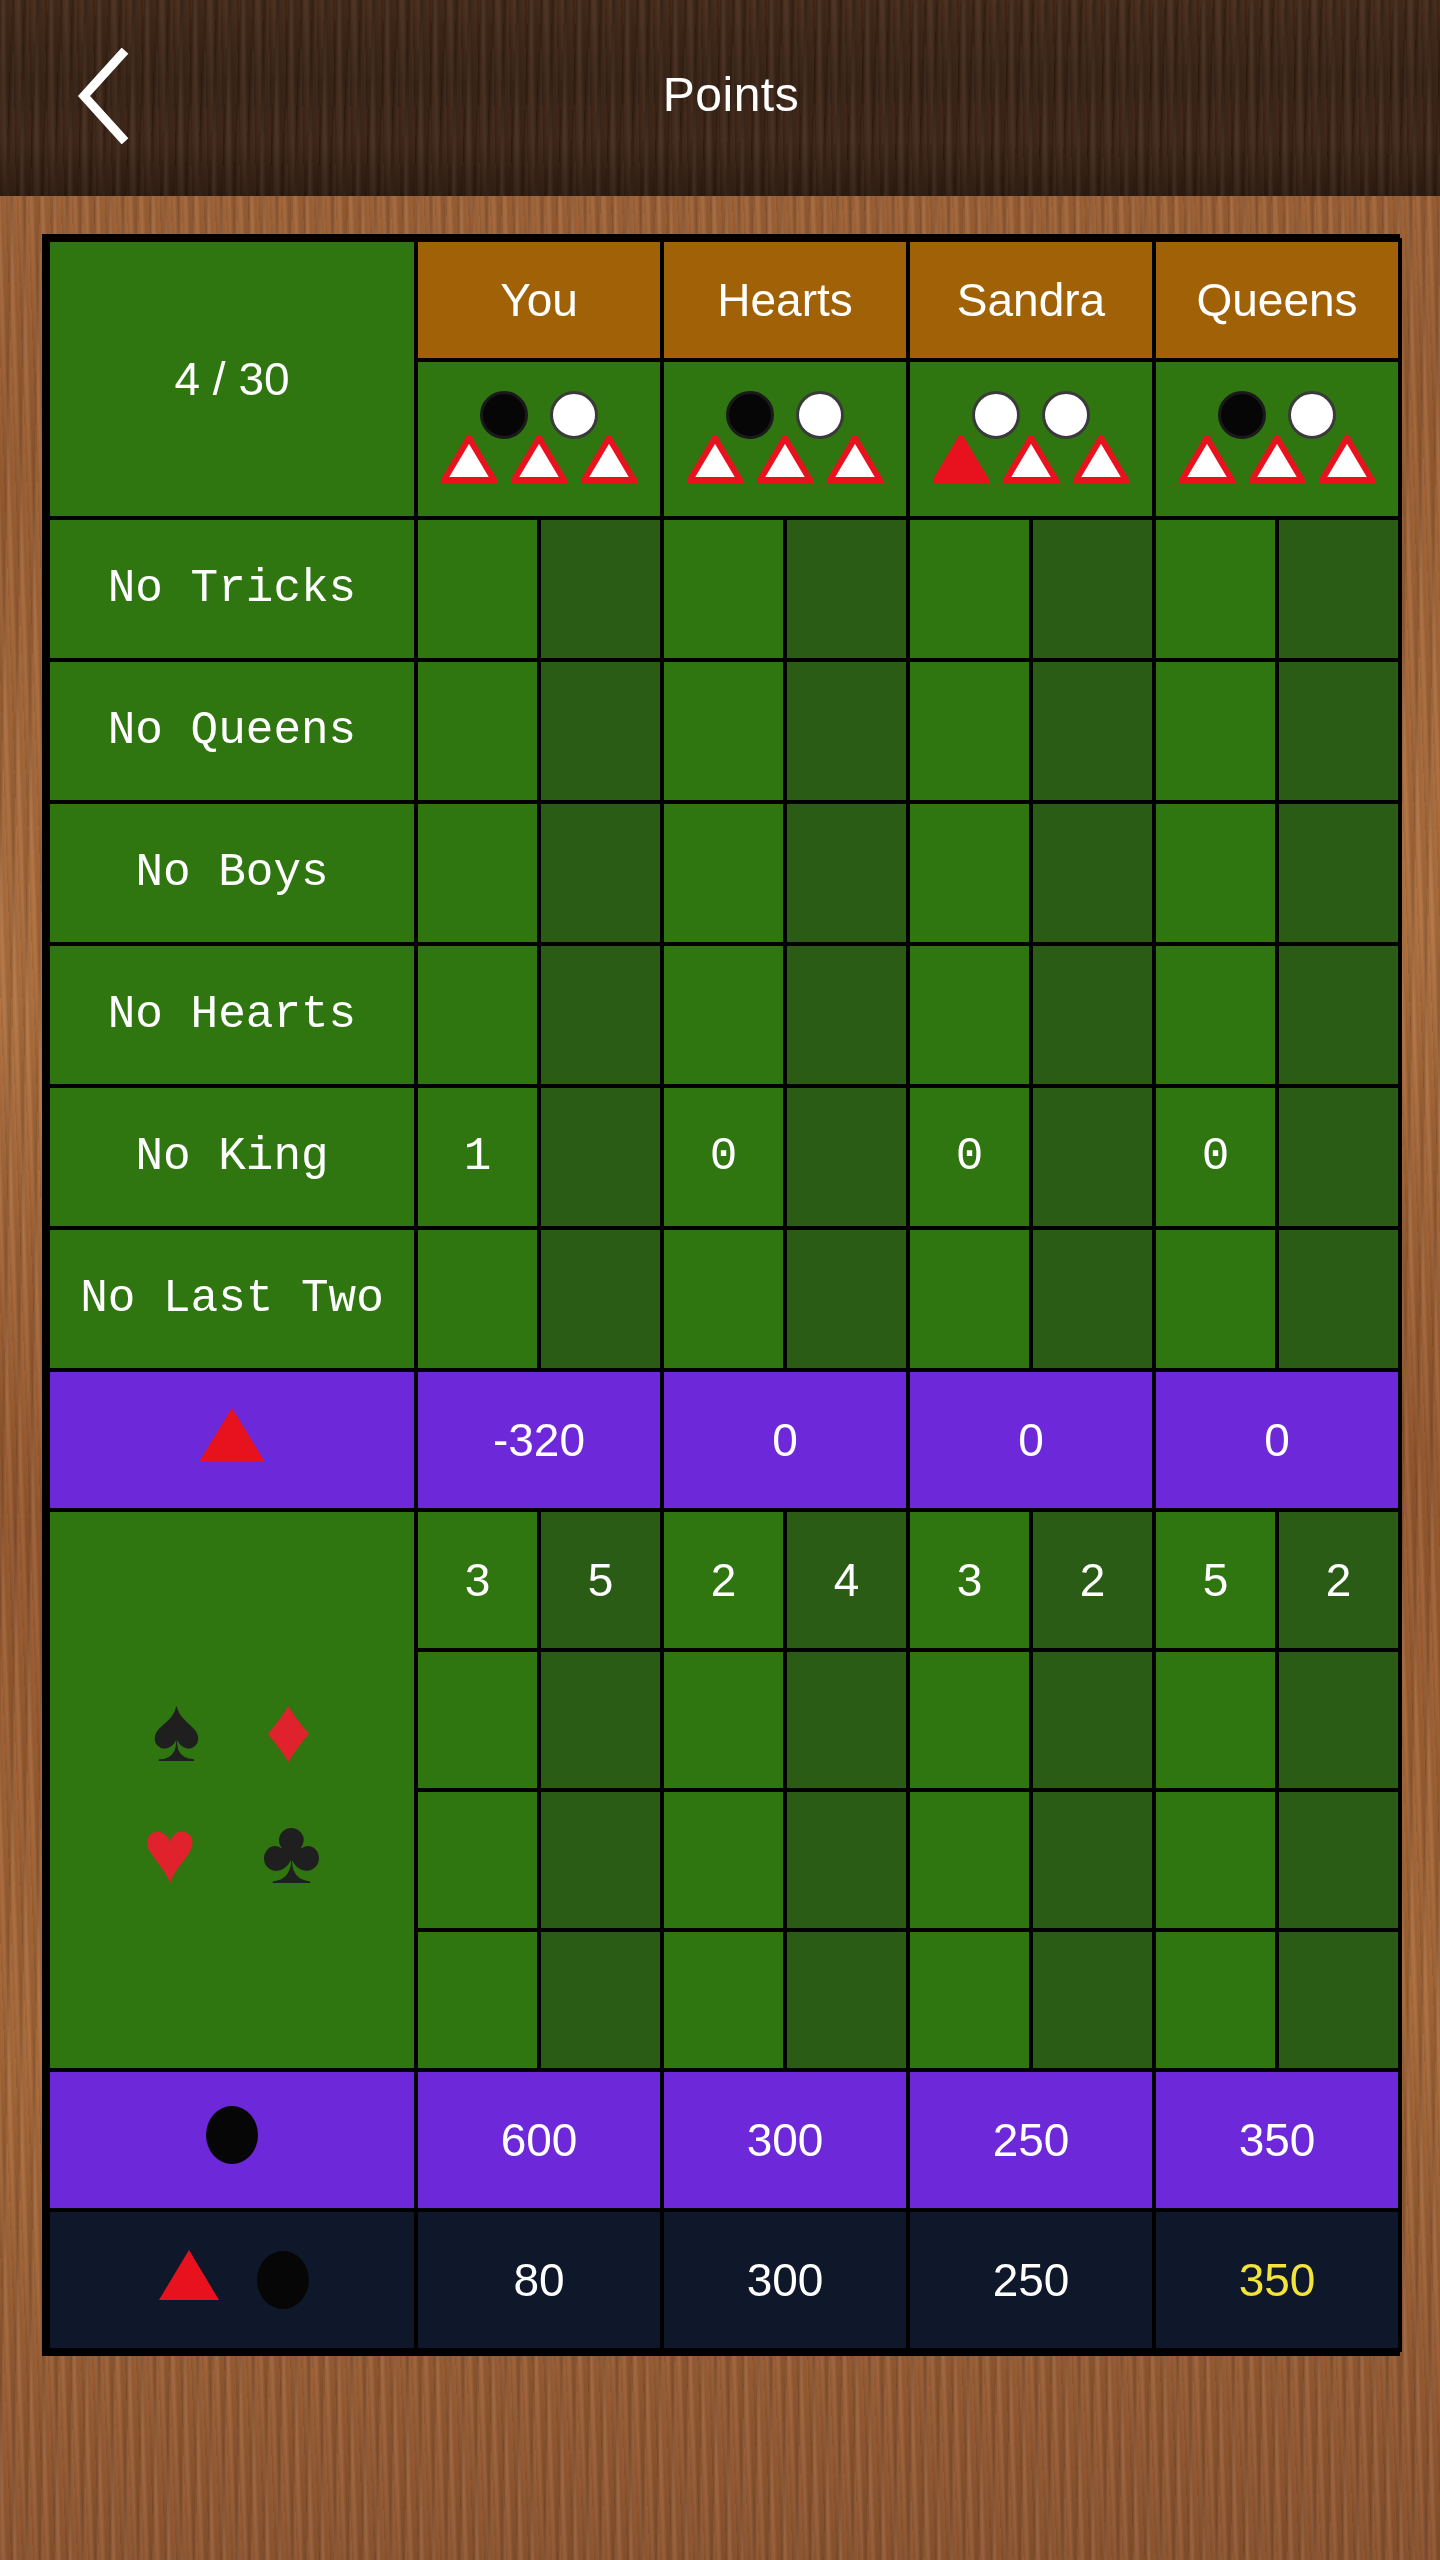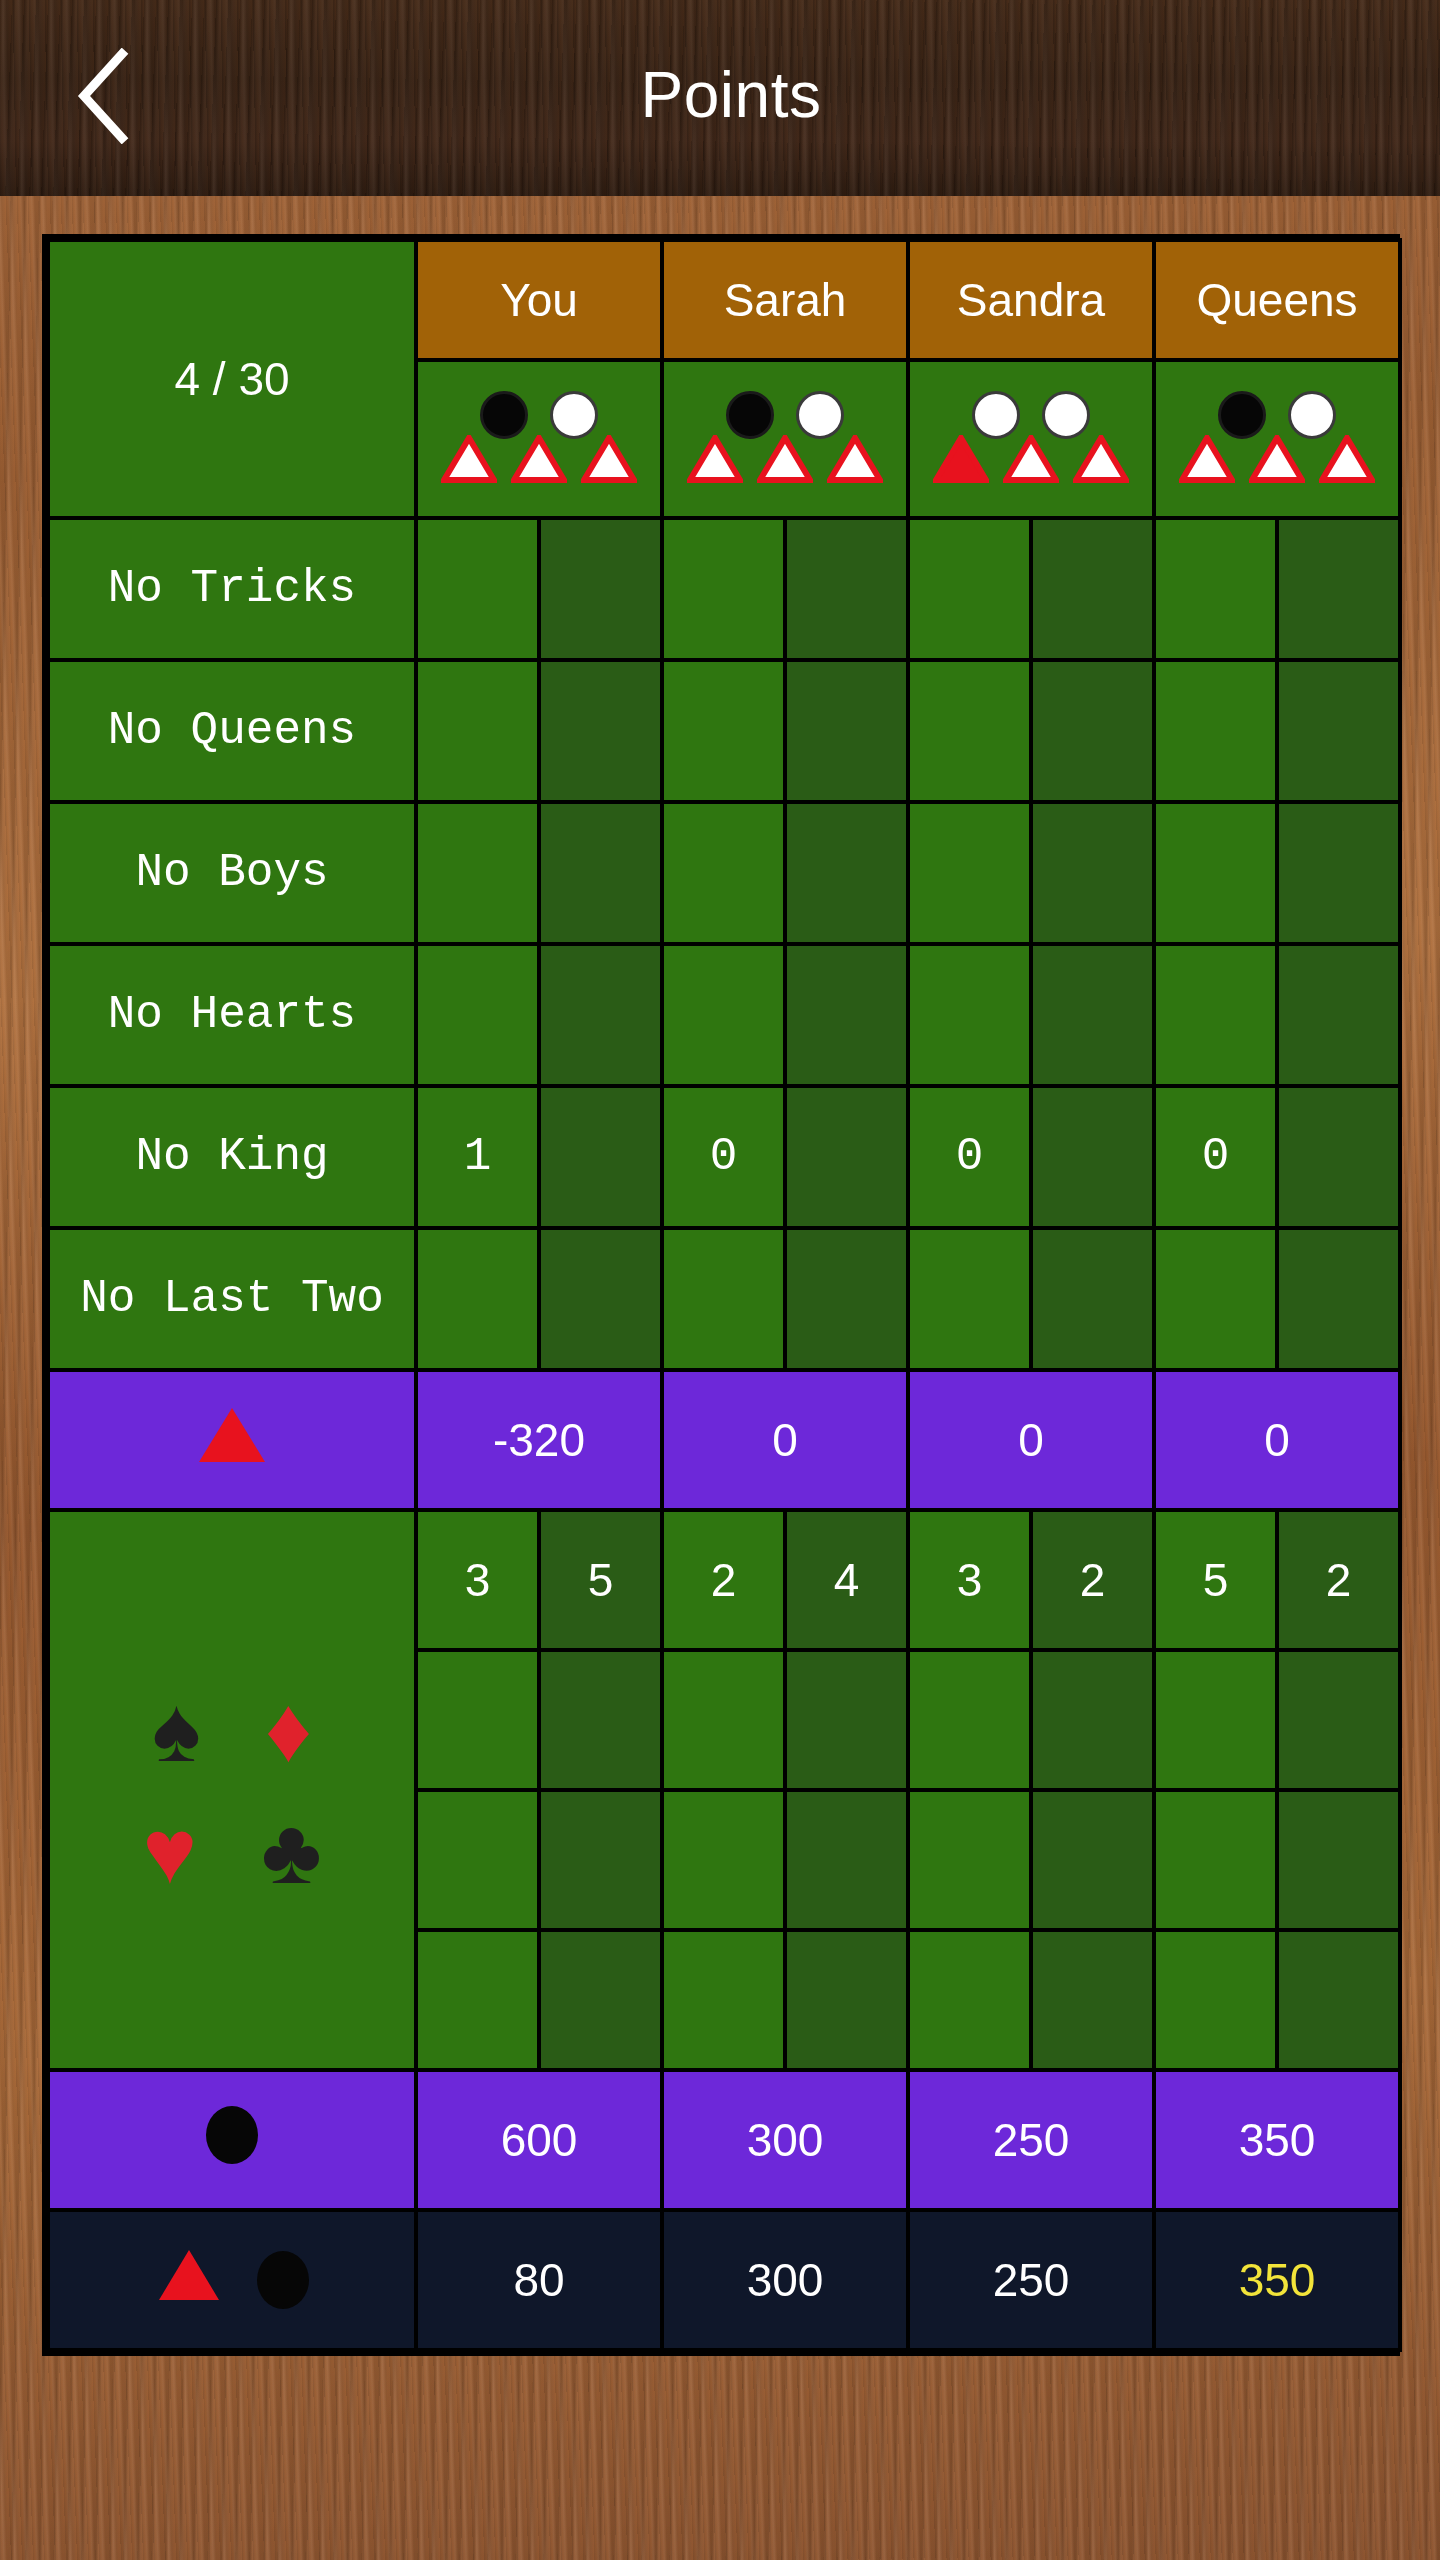--- a/index.html
+++ b/index.html
@@ -52,21 +52,21 @@
     cursor: pointer;
   }
   .back-btn svg { display: block; }
 
   .appbar-title {
     position: absolute;
     left: 0; right: 0;
     top: 36px;
     text-align: center;
     color: #ffffff;
-    font-size: 64px;
+    font-size: 48px;
     font-weight: 400;
     letter-spacing: 0.5px;
     line-height: 118px;
     margin-left: 22px;
   }
 
   
   .board {
     position: absolute;
     left: 42px;
@@ -216,21 +216,21 @@
     <tbody>
 
       <tr>
         <td rowspan="2" class="label-cell">
           <span>4 / 30</span>
         </td>
         <td colspan="2" class="name-cell">
           <span>You</span>
         </td>
         <td colspan="2" class="name-cell">
-          <span>Sarah</span>
+          <span>Hearts</span>
         </td>
         <td colspan="2" class="name-cell">
           <span>Sandra</span>
         </td>
         <td colspan="2" class="name-cell">
           <span>Queens</span>
         </td>
       </tr>
 
       <tr>

